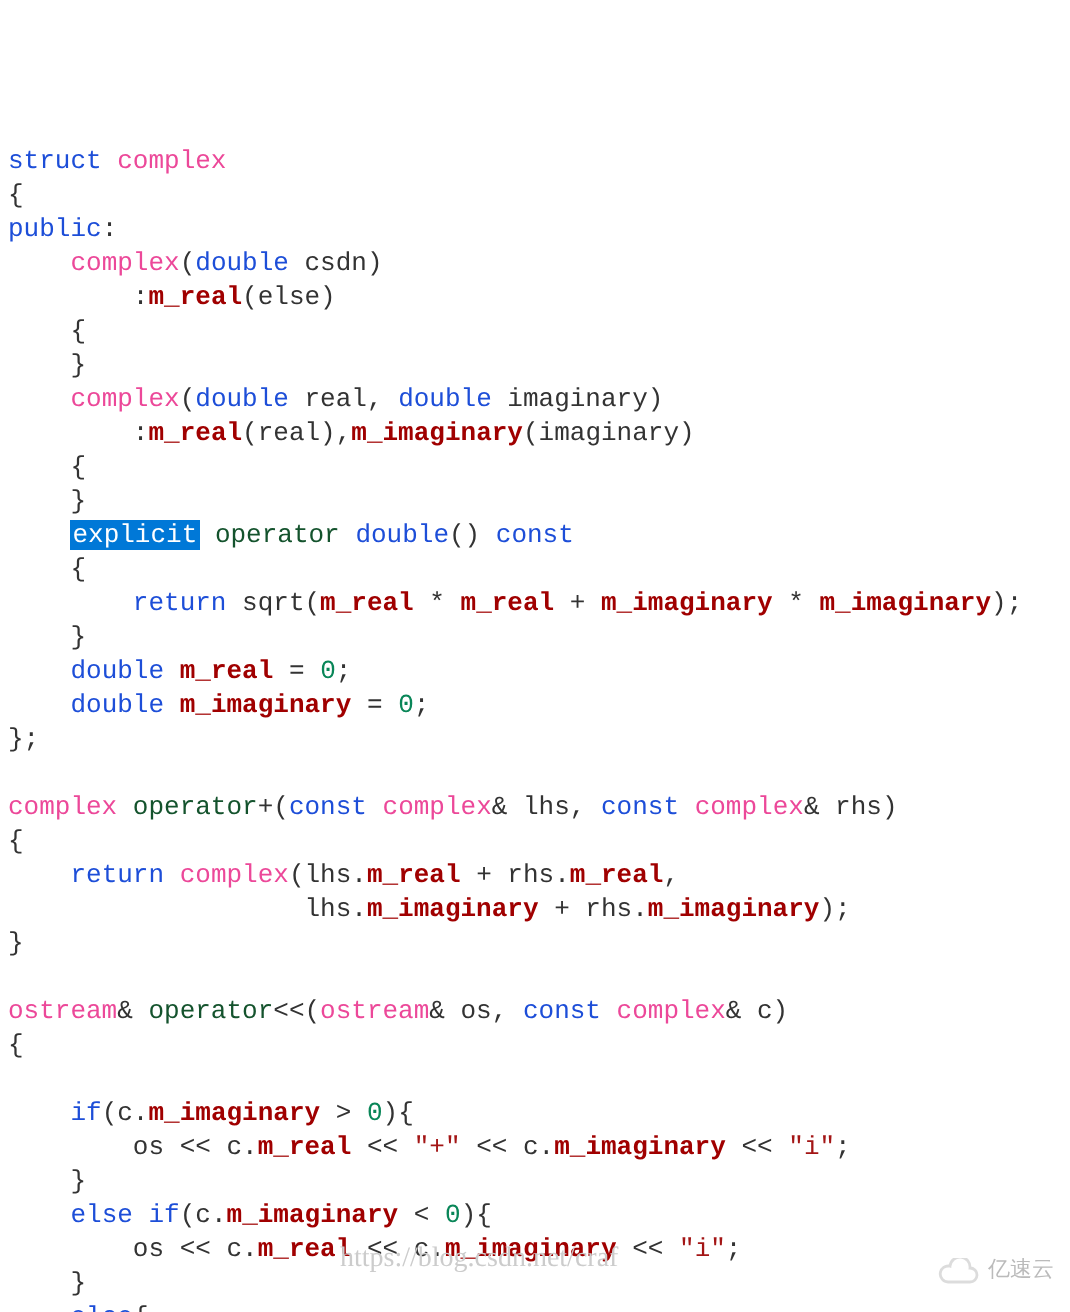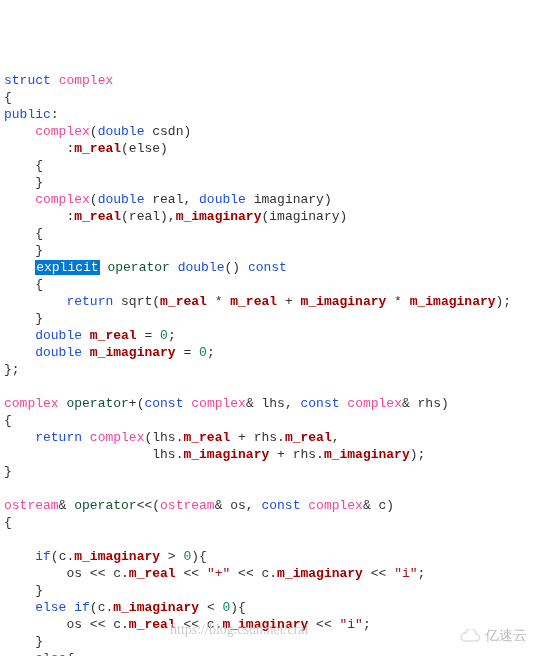--- a/index.html
+++ b/index.html
@@ -32,21 +32,21 @@
       font-size: 14px;
       font-family: Liberation Serif, serif;
       pointer-events: none;
       white-space: nowrap;
     }
     .logo-badge {
       position: absolute;
       bottom: 12px;
       right: 8px;
       color: #bbbbbb;
-      font-size: 14px;
+      font-size: 11px;
       font-family: Arial, sans-serif;
       display: flex;
       align-items: center;
       gap: 4px;
       justify-content: flex-end;
     }
     .logo-badge svg { opacity: 0.4; }
   </style>
 </head>
 <body>

